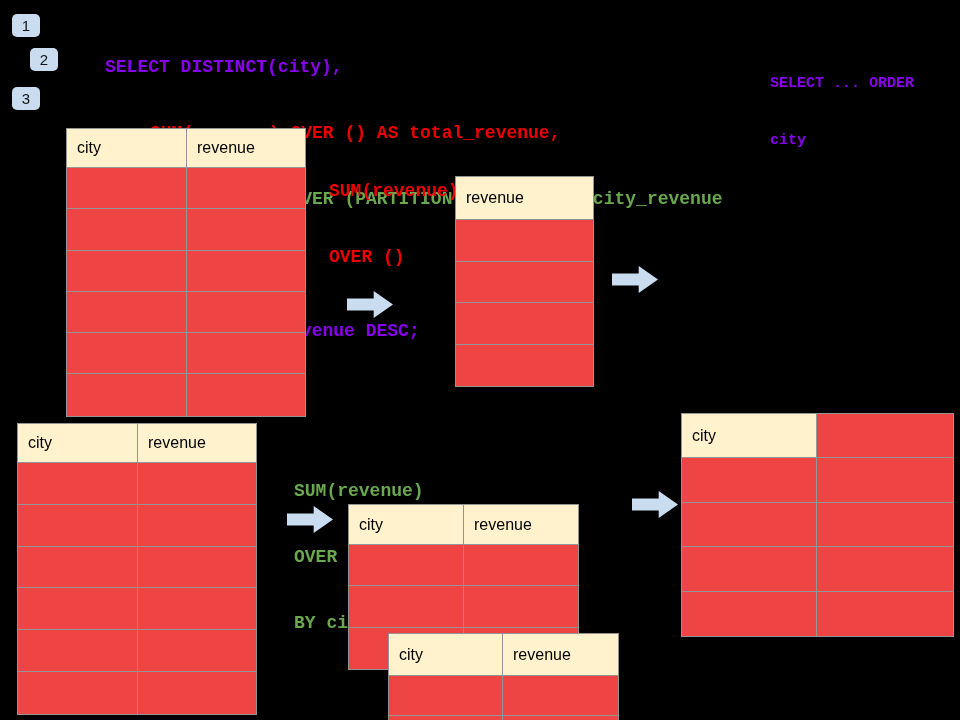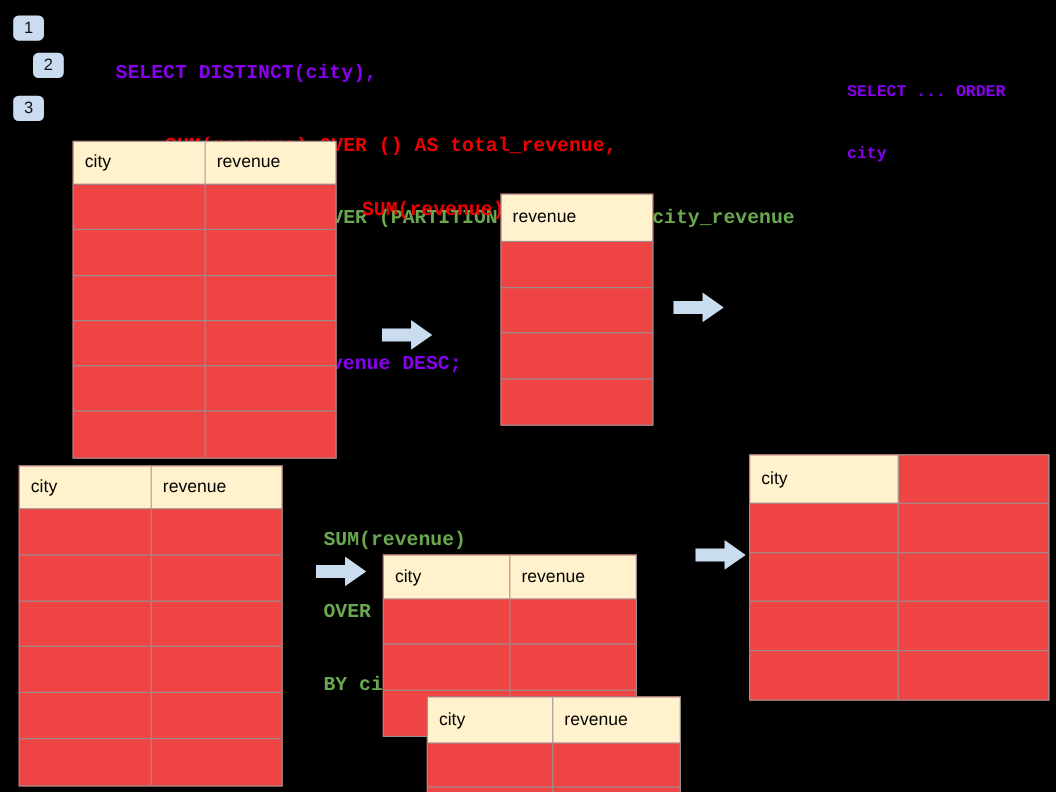--- a/index.html
+++ b/index.html
@@ -66,20 +66,21 @@
     <div class="c-purple ind-1">ORDER by city_revenue DESC;</div>
   </div>
 
   <div class="code c-purple" id="side-note">
     <div>SELECT ... ORDER</div>
     <div>city</div>
   </div>
 
   <div class="code c-red" id="label-total">
     <div>SUM(revenue)</div>
+    <div>OVER ()</div>
   </div>
 
   <div class="code c-green" id="label-partition">
     <div>SUM(revenue)</div>
     <div>OVER (PARTITION</div>
     <div>BY city)</div>
   </div>
 
   <div id="tables-layer">
       <div class="dtable" style="left: 66px; top: 128px;">

